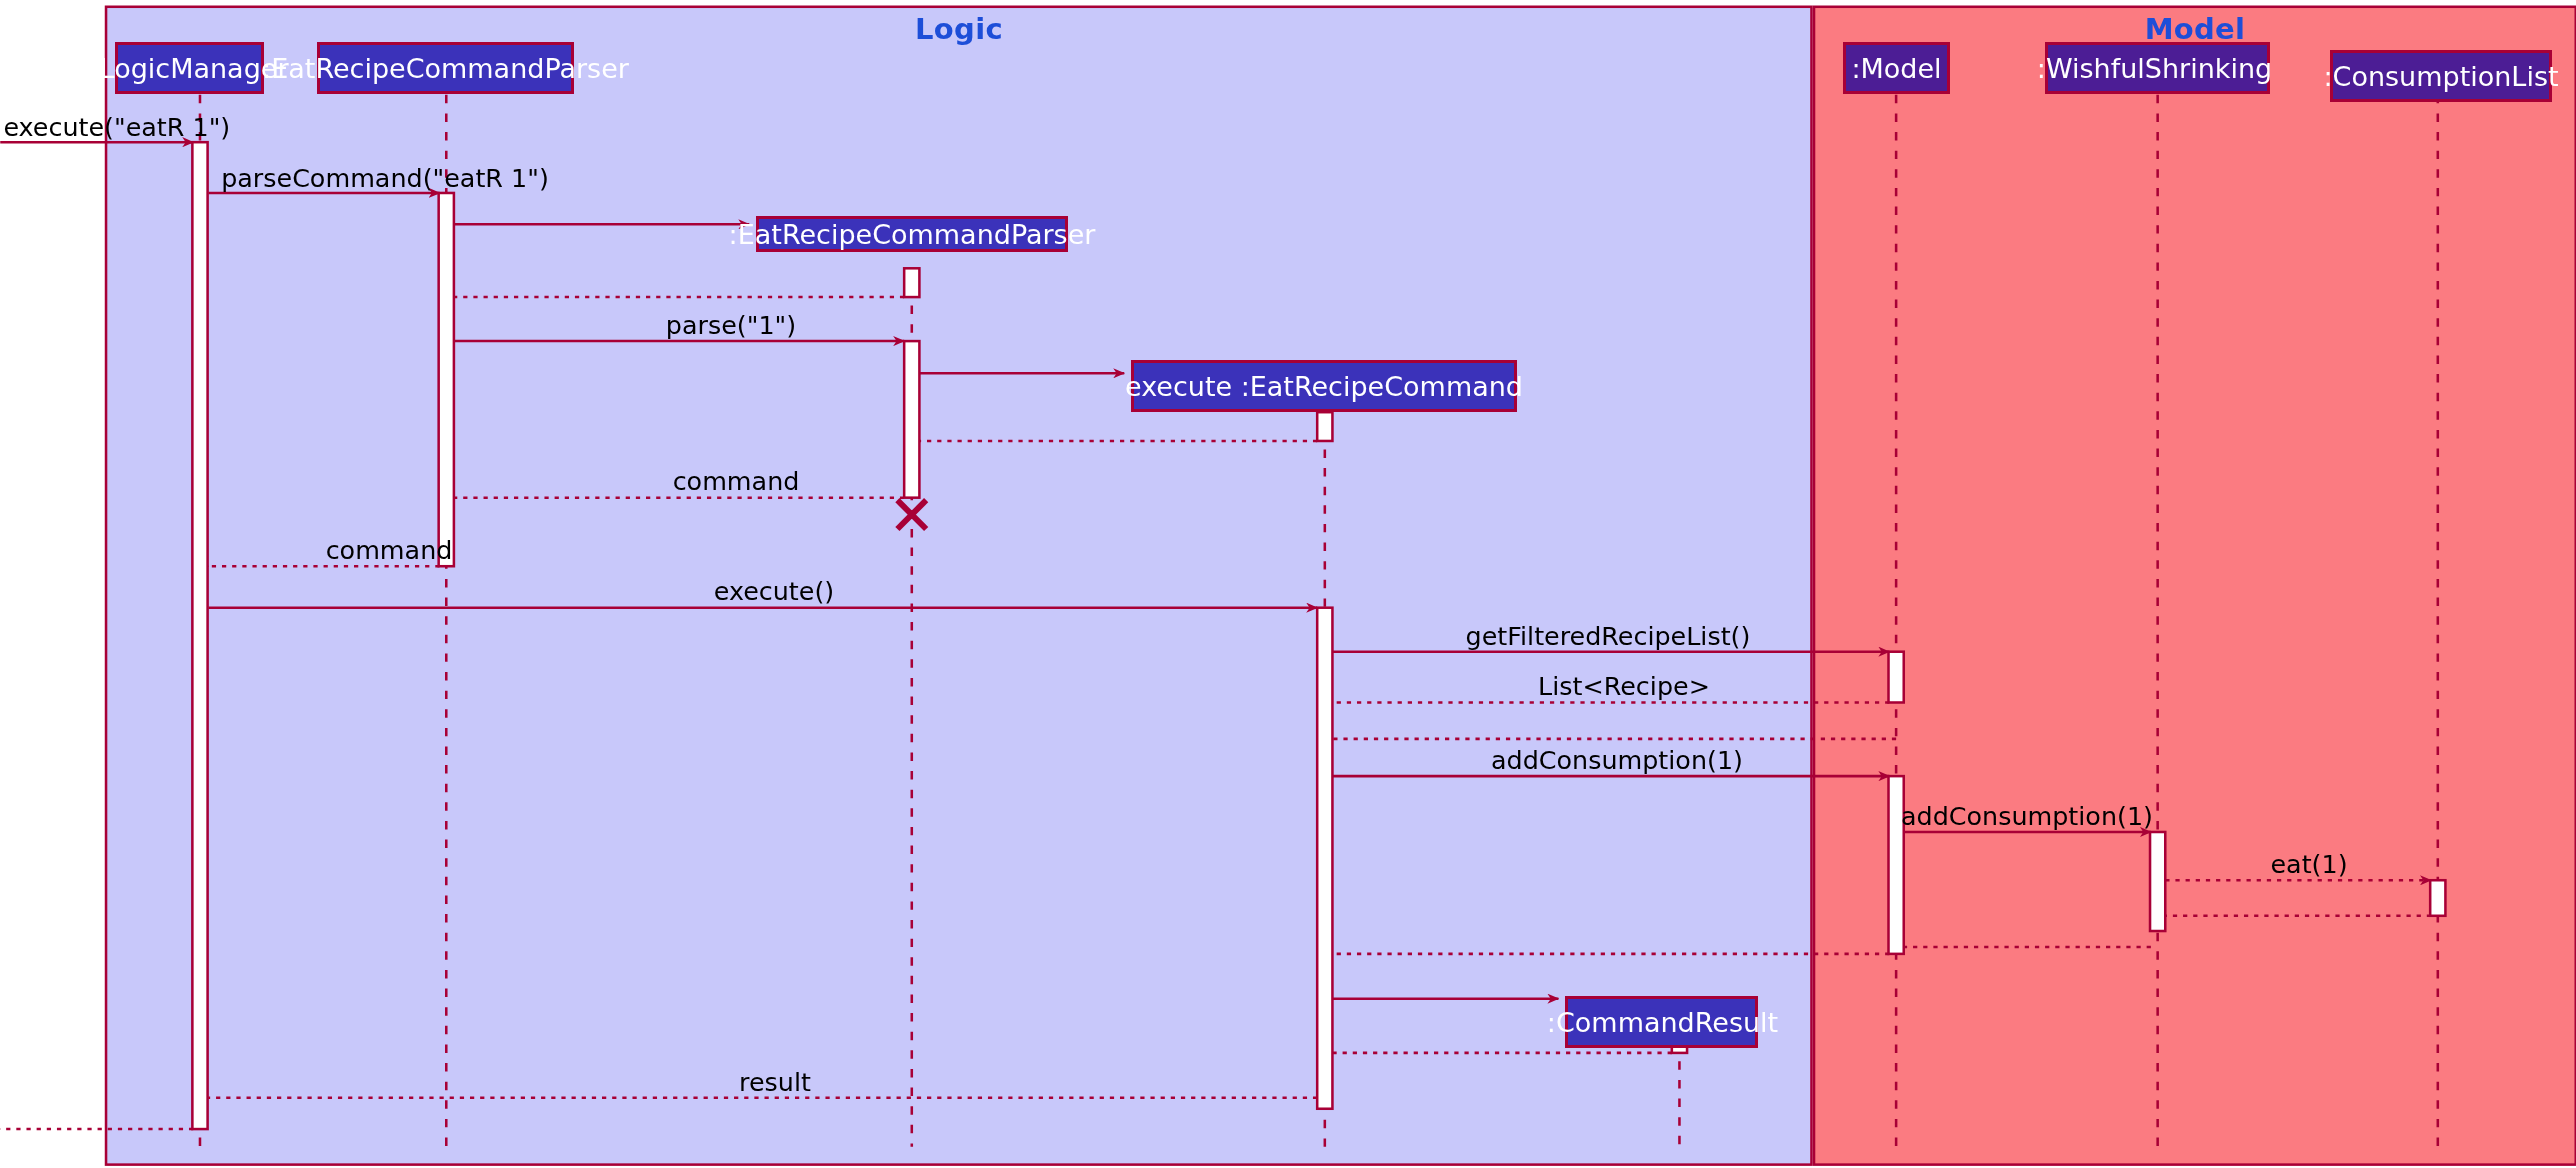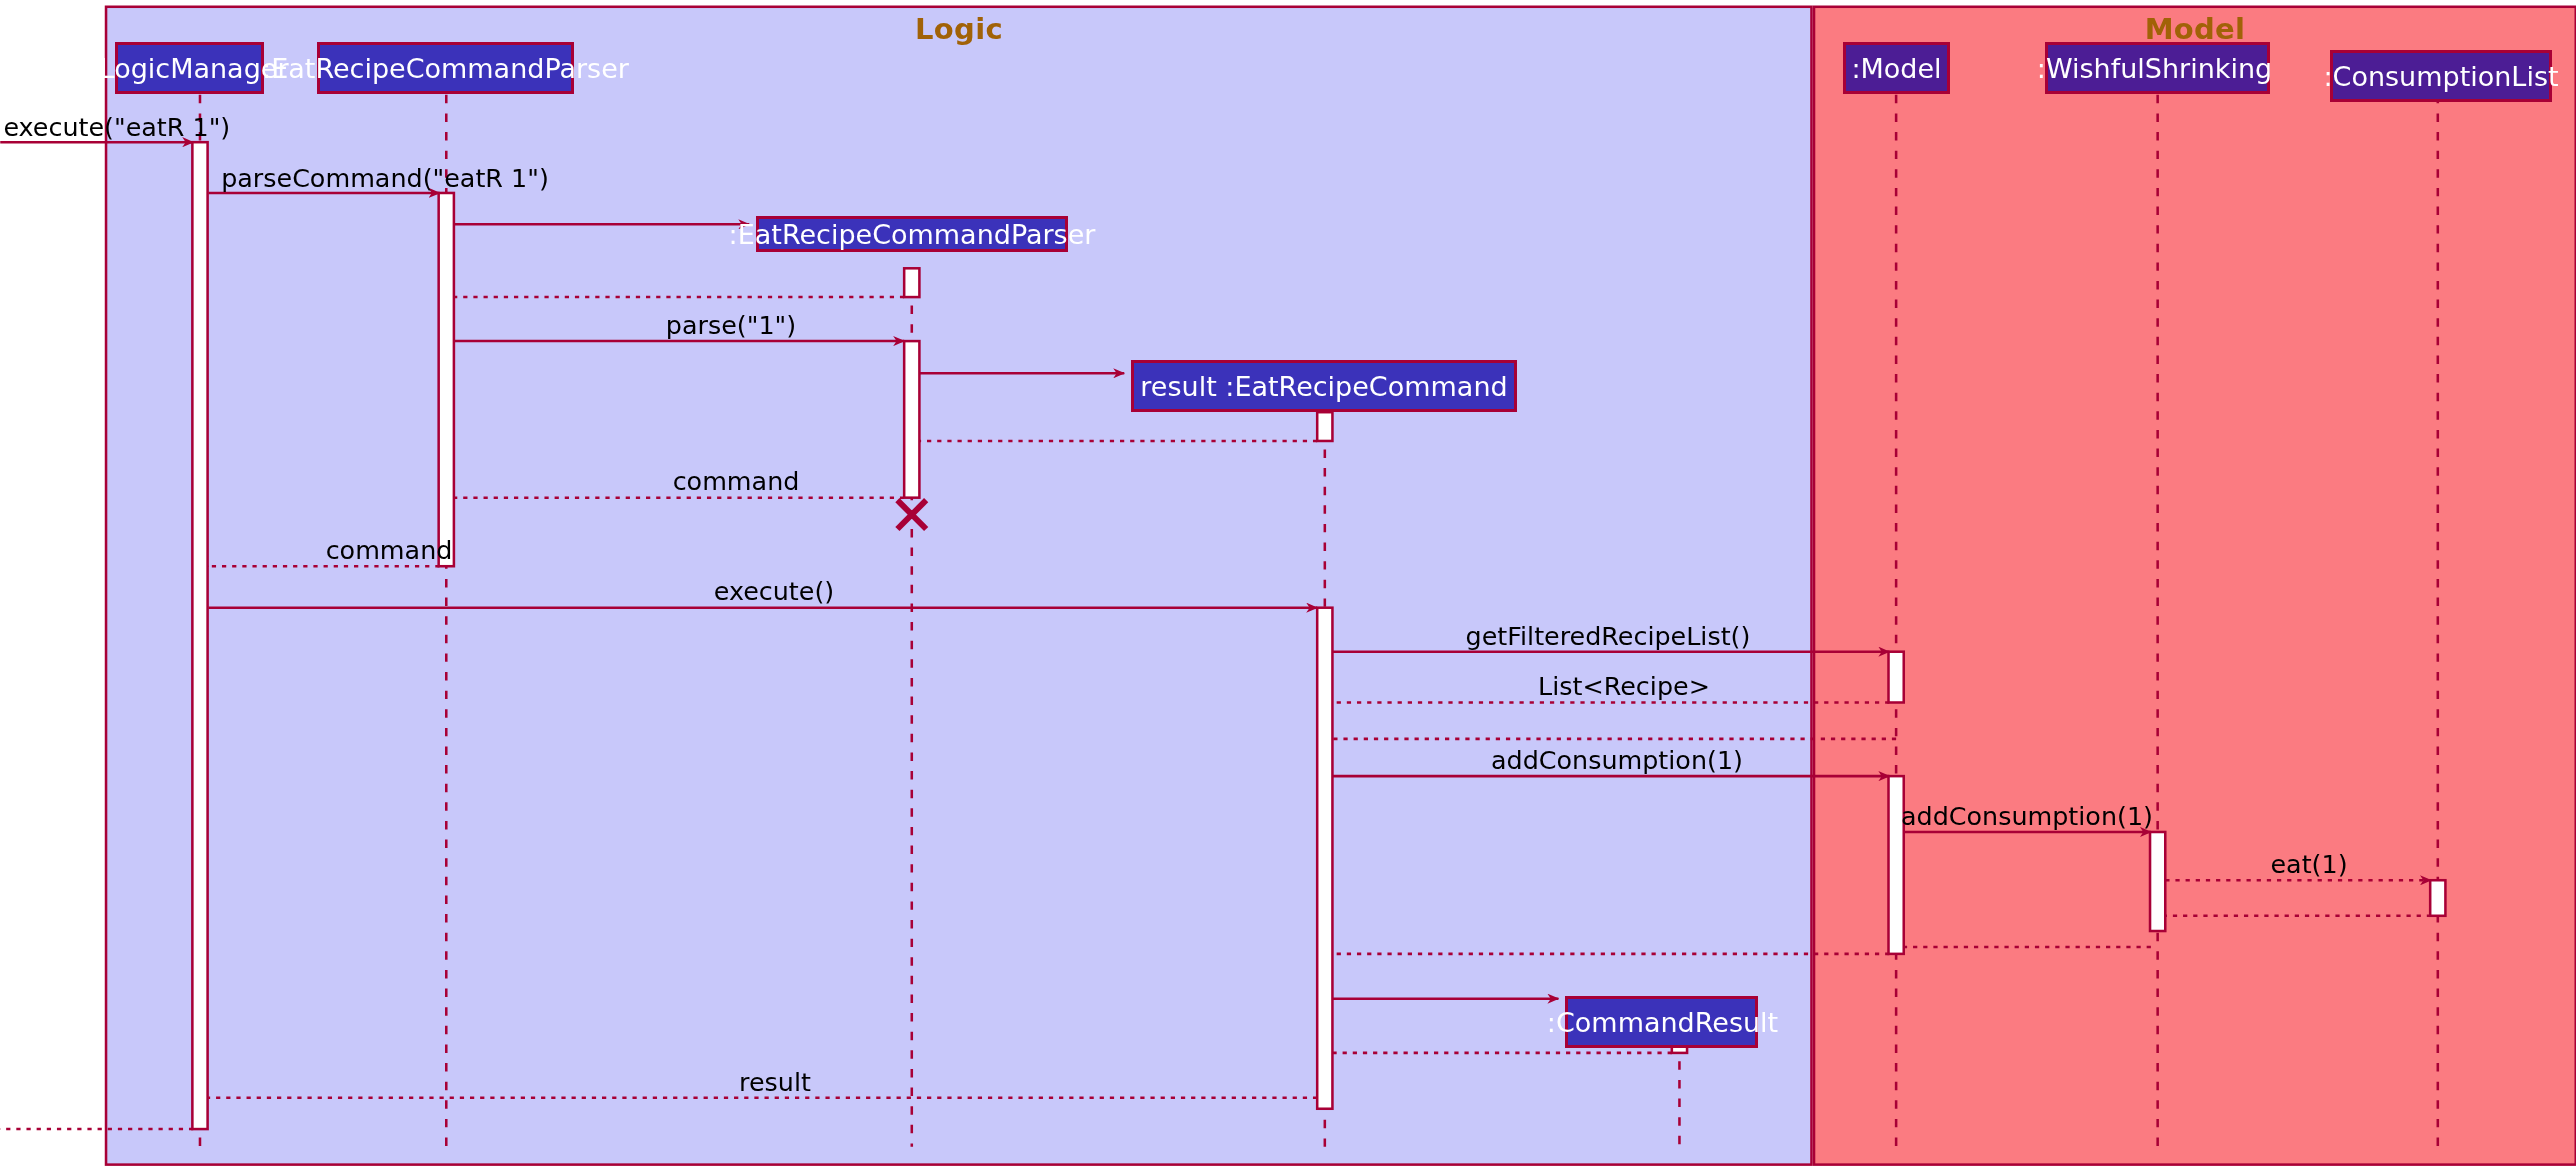--- a/index.html
+++ b/index.html
@@ -1,20 +1,20 @@
 <!DOCTYPE html>
 <html style="font-size:13.5px"><head>
 <meta charset="utf-8">
 <style>
   html,body{margin:0;padding:0;background:#ffffff;}
   body{font-family:"DejaVu Sans","Liberation Sans",sans-serif;}
   #stage{position:relative;width:2576px;height:1168px;overflow:hidden;background:#ffffff;}
   #svgroot{position:absolute;left:0;top:0;width:2576px;height:1168px;}
   .grp-title{
-    position:absolute;color:#a16207;font-weight:bold;font-size:29px;
+    position:absolute;color:#1d4ed8;font-weight:bold;font-size:29px;
     text-align:center;letter-spacing:0.3px;white-space:nowrap;
   }
   .part-box{
     position:absolute;display:flex;align-items:center;justify-content:center;
     box-sizing:border-box;color:#ffffff;font-size:27px;white-space:nowrap;
     padding:0 12px;
   }
   .part-logic{background:#3b32ba;border:3.4px solid #a80036;}
   .part-model{background:#4c1d95;border:3.4px solid #a80036;}
   .msg-label{
@@ -101,21 +101,21 @@
       <div class="part-box part-logic" style="left: 115px; top: 42px; width: 149px; height: 52px;">
         <span>:LogicManager</span>
       </div>
       <div class="part-box part-logic" style="left: 317px; top: 42px; width: 257px; height: 52px;">
         <span>:EatRecipeCommandParser</span>
       </div>
       <div class="part-box part-logic" style="left: 756px; top: 216px; width: 312px; height: 36px;">
         <span>:EatRecipeCommandParser</span>
       </div>
       <div class="part-box part-logic" style="left: 1131px; top: 360px; width: 386px; height: 52px;">
-        <span>result :EatRecipeCommand</span>
+        <span>execute :EatRecipeCommand</span>
       </div>
       <div class="part-box part-logic" style="left: 1565px; top: 996px; width: 193px; height: 52px; padding-left: 14px;">
         <span>:CommandResult</span>
       </div>
       <div class="part-box part-model" style="left: 1843px; top: 42px; width: 107px; height: 52px;">
         <span>:Model</span>
       </div>
       <div class="part-box part-model" style="left: 2045px; top: 42px; width: 225px; height: 52px; padding-left: 6px;">
         <span>:WishfulShrinking</span>
       </div>

